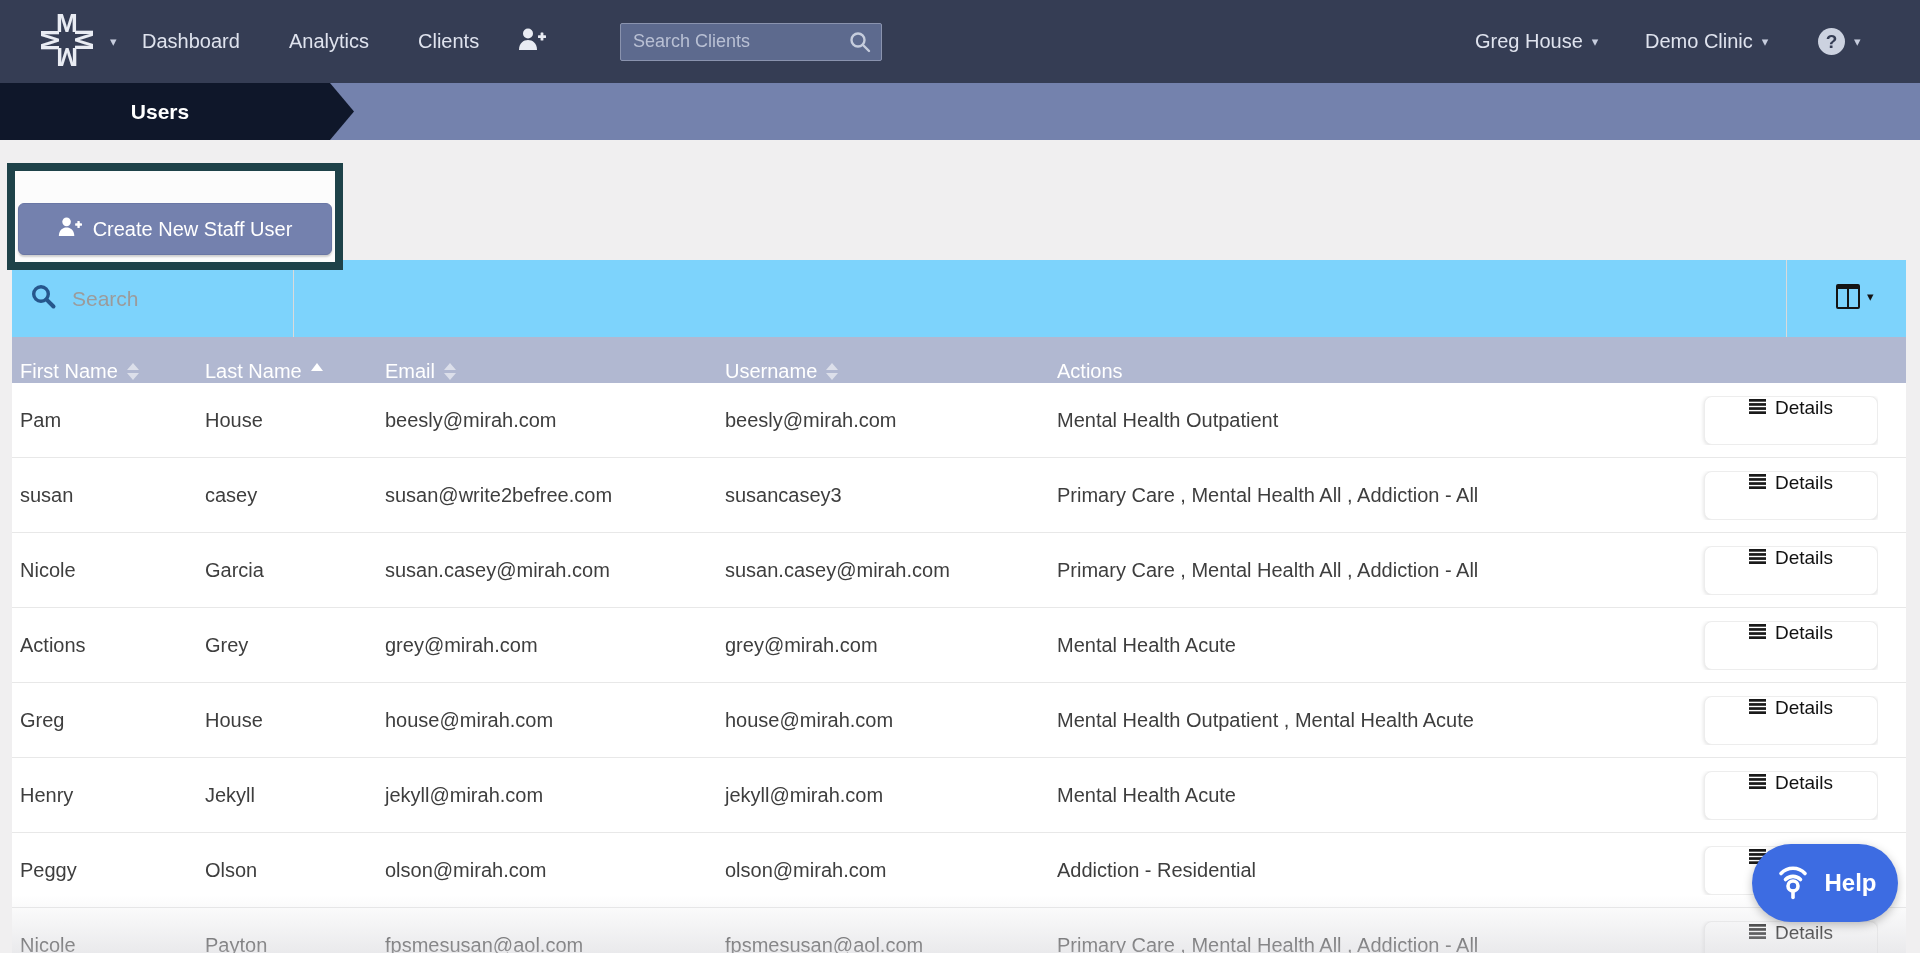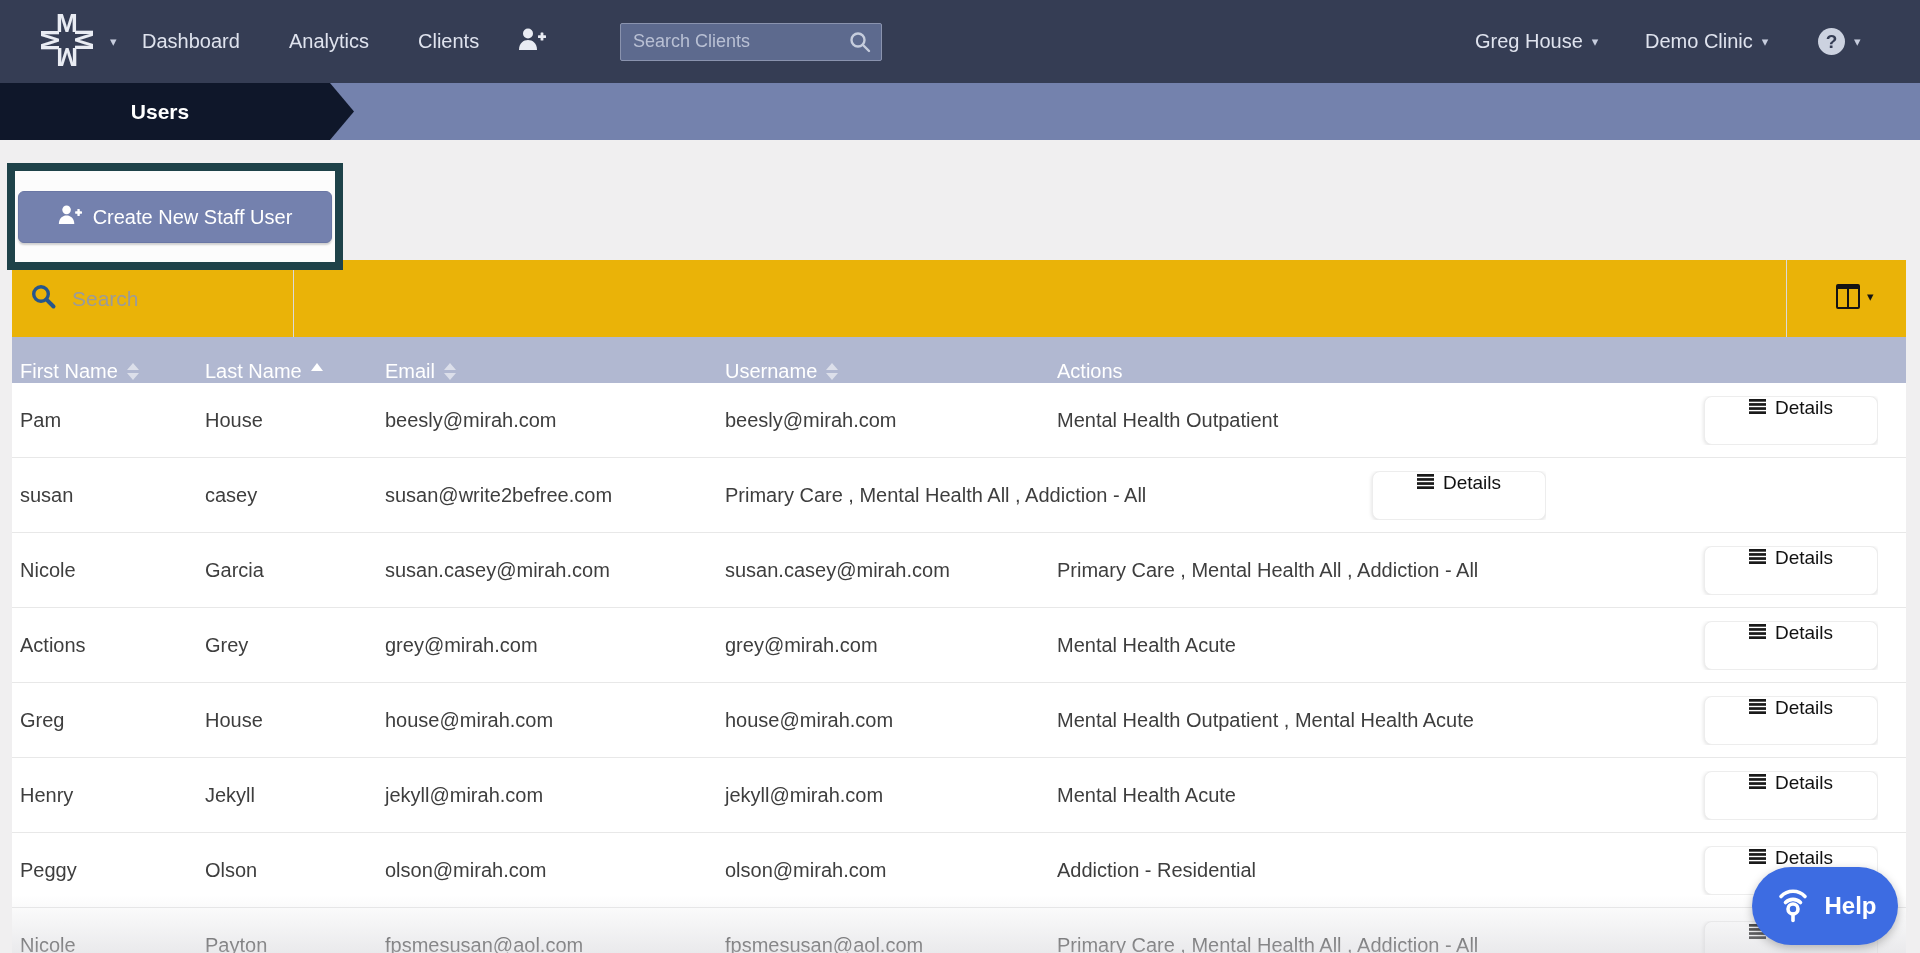--- a/index.html
+++ b/index.html
@@ -26,26 +26,26 @@
     display:flex;align-items:center;justify-content:center;font-weight:bold;font-size:19px;}
   
   .subbar{position:absolute;top:83px;left:0;width:1920px;height:57px;background:#7482ad;}
   .users-arrow{position:absolute;left:0;top:0;width:354px;height:57px;background:#0f172a;
     clip-path:polygon(0 0,330px 0,354px 50%,330px 100%,0 100%);
     display:flex;align-items:center;justify-content:center;padding-right:34px;box-sizing:border-box;
     color:#ffffff;font-size:21px;font-weight:600;cursor:pointer;}
   
   .hl-box{position:absolute;left:7px;top:163px;width:320px;height:91px;background:#fcfcfc;
     border:8px solid #1e4249;z-index:4;}
-  .create-btn{margin:20px 2px 0 3px;height:52px;width:314px;box-sizing:border-box;
+  .create-btn{margin:32px 2px 0 3px;height:52px;width:314px;box-sizing:border-box;
     background:#7481ae;border:1px solid #6a77a5;border-radius:6px;
     box-shadow:0 2px 2px rgba(0,0,0,0.18);
     color:#fff;font-size:20px;display:flex;align-items:center;justify-content:center;gap:11px;cursor:pointer;}
   
-  .card{position:absolute;left:12px;top:260px;width:1894px;height:693px;background:#eab308;}
+  .card{position:absolute;left:12px;top:260px;width:1894px;height:693px;background:#7dd3fc;}
   .toolbar{position:relative;height:77px;}
   .tb-search{position:absolute;left:18px;top:0;height:77px;display:flex;align-items:center;gap:13px;}
   .tb-input{border:none;outline:none;font-size:21px;color:#555;width:200px;
     font-family:"Liberation Sans",sans-serif;background:transparent;}
   .tb-input::placeholder{color:#9b9b9b;opacity:1;}
   .vdiv{position:absolute;top:0;width:1px;height:77px;background:#dadada;}
   .colpicker{position:absolute;left:1824px;top:24px;display:flex;align-items:center;gap:7px;cursor:pointer;}
   .colicon{width:20px;height:18px;border:2px solid #141414;border-top-width:5px;border-radius:2px;position:relative;}
   .colicon::after{content:"";position:absolute;left:50%;top:0;bottom:0;width:2px;margin-left:-1px;background:#141414;}
   .colcaret{color:#141414;font-size:13px;}
@@ -62,21 +62,21 @@
   .trow{display:flex;height:74px;align-items:center;border-top:1px solid #e8e8e8;background:#fff;}
   .trow:first-child{border-top:none;}
   .td{font-size:20px;color:#3e3e3e;padding-left:8px;box-sizing:border-box;flex:0 0 auto;
     white-space:nowrap;overflow:hidden;}
   .details-btn{margin-left:24px;width:172px;height:47px;background:#fff;border:1px solid #ededed;
     border-radius:8px;box-shadow:0 1px 4px rgba(0,0,0,0.14);display:flex;align-items:flex-start;
     justify-content:center;gap:9px;font-size:19px;color:#111;cursor:pointer;}
   .fade{position:absolute;left:0;right:0;bottom:0;height:58px;pointer-events:none;
     background:linear-gradient(rgba(243,243,244,0),rgba(216,216,220,0.55));}
   
-  .help-pill{position:absolute;left:1752px;top:867px;width:146px;height:78px;border-radius:40px;
+  .help-pill{position:absolute;left:1752px;top:844px;width:146px;height:78px;border-radius:40px;
     background:#3d6ce2;color:#fff;display:flex;align-items:center;justify-content:center;gap:11px;
     font-size:24px;font-weight:bold;box-shadow:0 3px 10px rgba(0,0,0,0.25);z-index:9;cursor:pointer;}
 </style>
 </head>
 <body>
 
 <div class="navbar">
   <div class="abs brand">
     <span>
       <svg width="62" height="62" viewBox="0 0 64 64">
@@ -225,20 +225,21 @@
                 <rect y="12.3" width="17" height="2.7"></rect>
               </svg></span>
             <span>Details</span>
           </div>
         </div>
       </div>
       <div class="trow">
         <div class="td c0">susan</div>
         <div class="td c1">casey</div>
         <div class="td c2">susan@write2befree.com</div>
+        <div class="td c3">susancasey3</div>
         <div class="td c4">Primary Care , Mental Health All , Addiction - All</div>
         <div class="td c5">
           <div class="details-btn">
             <span><svg width="17" height="15" viewBox="0 0 17 15" fill="#1a1a1a">
                 <rect y="0" width="17" height="2.7"></rect>
                 <rect y="4.1" width="17" height="2.7"></rect>
                 <rect y="8.2" width="17" height="2.7"></rect>
                 <rect y="12.3" width="17" height="2.7"></rect>
               </svg></span>
             <span>Details</span>

